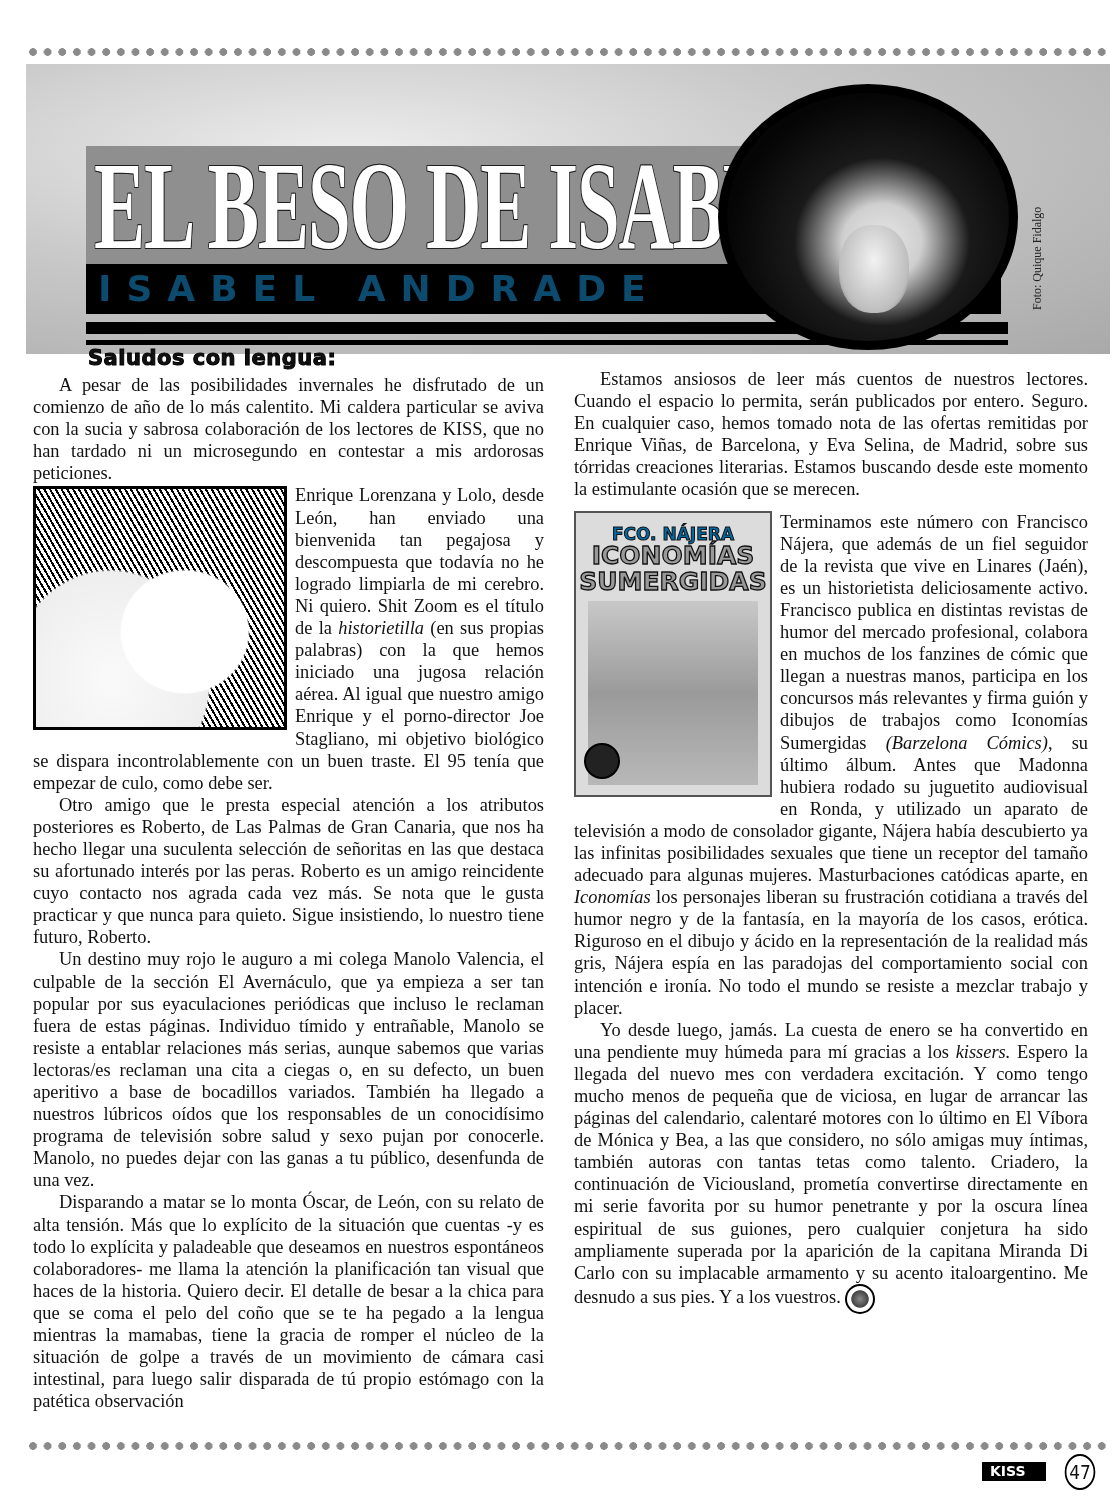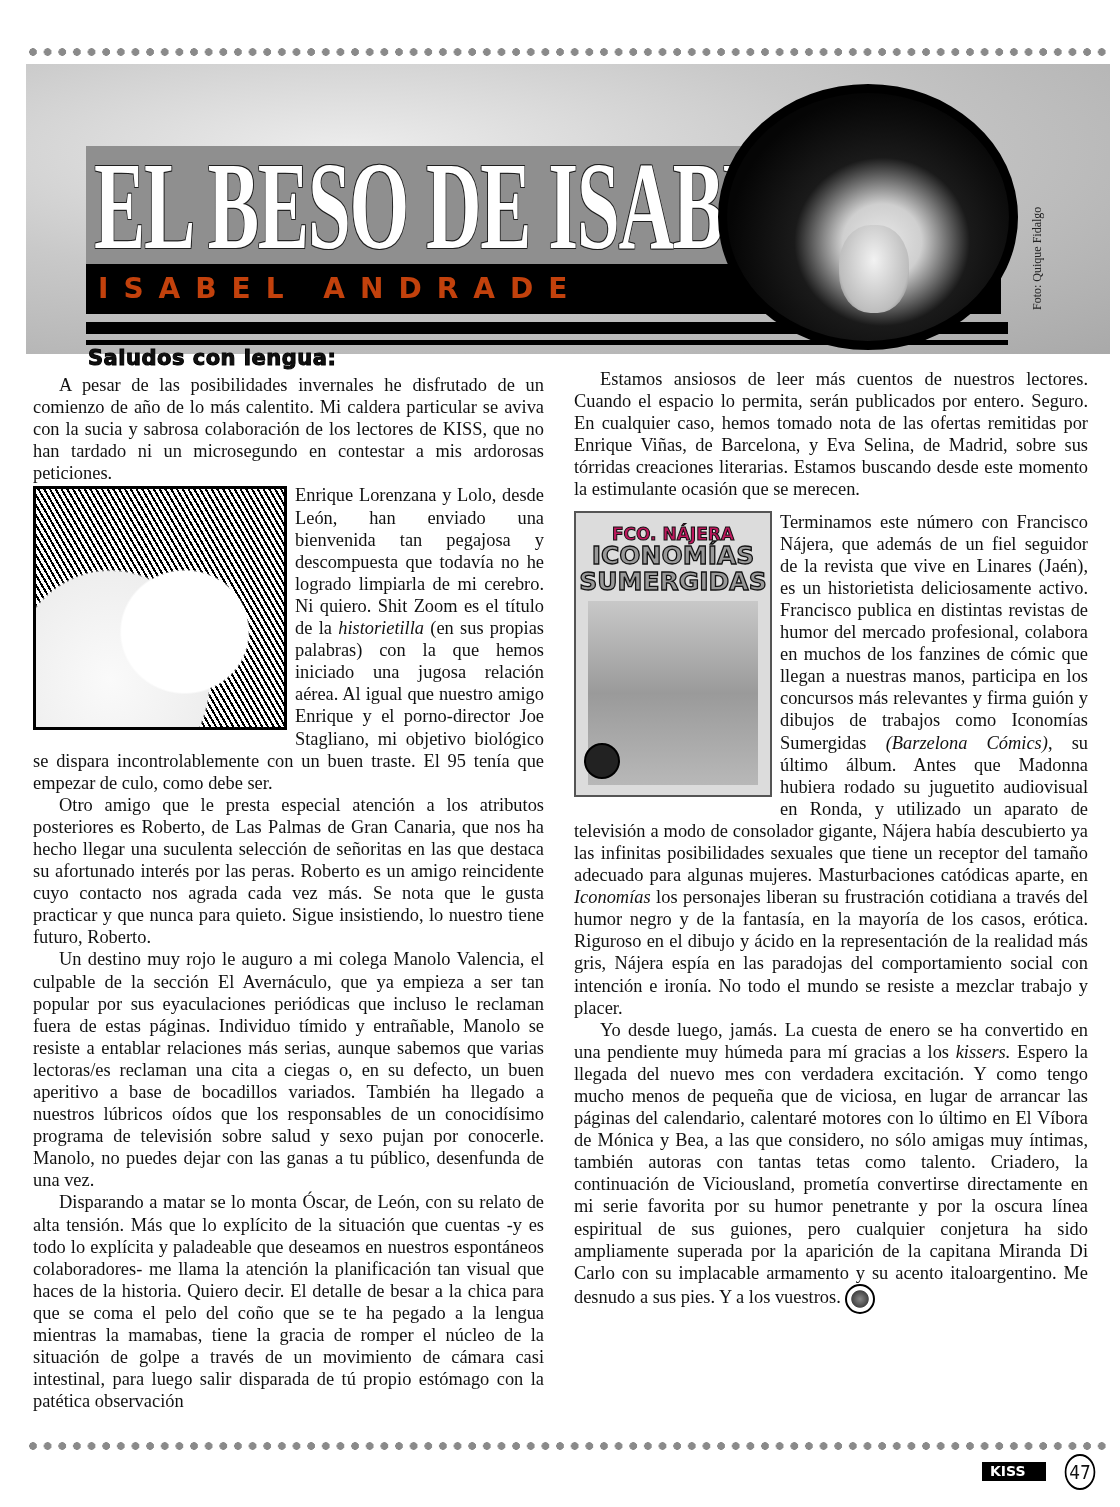--- a/index.html
+++ b/index.html
@@ -12,21 +12,21 @@
             background: radial-gradient(ellipse at 30% 30%, #ededed 0%, #c9c9c9 45%, #a9a9a9 100%); }
   .title-box { position:absolute; left:86px; top:146px; width:660px; height:118px;
                background:#8f8f8f; }
   .title-text { position:absolute; left:94px; top:148px; font-family:"Liberation Serif",serif;
                 font-weight:bold; font-size:124px; line-height:118px; color:#fff;
                 letter-spacing:-2px; transform:scaleX(0.62); transform-origin:left top;
                 white-space:nowrap;
                 text-shadow: 0 0 1px #000, 1px 1px 0 #222, -1px -1px 0 #222, 1px -1px 0 #222, -1px 1px 0 #222; }
   .author-bar { position:absolute; left:86px; top:264px; width:915px; height:50px; background:#000; }
   .author-text { position:absolute; left:98px; top:268px; font-family:"DejaVu Sans",sans-serif;
-                 font-weight:bold; font-size:28px; letter-spacing:15px; color:#c2410c; line-height:42px; }
+                 font-weight:bold; font-size:36px; letter-spacing:15px; color:#0c4a6e; line-height:42px; }
   .rule1 { position:absolute; left:86px; top:322px; width:922px; height:12px; background:#000; }
   .rule2 { position:absolute; left:86px; top:340px; width:922px; height:5px; background:#000; }
   .portrait { position:absolute; left:718px; top:84px; width:282px; height:248px;
               border-radius:50%; border:9px solid #000; overflow:hidden;
               background: radial-gradient(ellipse at 55% 60%, #e8e8e8 0%, #cfcfcf 18%, #1a1a1a 40%, #050505 70%); }
   .portrait .face { position:absolute; left:112px; top:132px; width:70px; height:88px;
                     border-radius:45%; background:radial-gradient(ellipse at 50% 40%, #f2f2f2 0%, #bdbdbd 70%, #555 100%); }
   .photo-credit { position:absolute; left:1030px; top:310px; transform:rotate(-90deg);
                   transform-origin:left top; font-size:12px; color:#222; white-space:nowrap; }
   .col { position:absolute; font-size:18.4px; line-height:22.1px; text-align:justify; }
@@ -36,21 +36,21 @@
   .section-head { position:absolute; left:88px; top:346px; font-family:"DejaVu Sans",sans-serif;
                   font-weight:900; font-size:21px; letter-spacing:0.5px; -webkit-text-stroke:1px #000; }
   .float-img { float:left; width:248px; height:238px; border:3px solid #000; margin:2px 8px 2px 0;
                background:
                  radial-gradient(ellipse at 60% 60%, #fff 0%, #fff 30%, transparent 31%),
                  radial-gradient(ellipse at 30% 80%, #fafafa 0%, #eee 40%, transparent 41%),
                  repeating-linear-gradient(60deg, #000 0 2px, #fff 2px 5px); }
   .float-cover { float:left; width:194px; height:282px; border:2px solid #555; margin:2px 8px 2px 0;
                  background:#dcdcdc; position:relative; overflow:hidden; }
   .cover-author { position:absolute; top:10px; left:0; right:0; text-align:center; font-family:"DejaVu Sans",sans-serif;
-                  font-weight:bold; font-size:17px; color:#be185d; -webkit-text-stroke:1px #111; }
+                  font-weight:bold; font-size:17px; color:#0369a1; -webkit-text-stroke:1px #111; }
   .cover-title { position:absolute; top:30px; left:0; right:0; text-align:center; font-family:"DejaVu Sans",sans-serif;
                  font-weight:bold; font-size:25px; line-height:26px; color:#999; -webkit-text-stroke:1.3px #111; }
   .cover-art { position:absolute; top:88px; left:12px; right:12px; bottom:10px;
                background: linear-gradient(180deg,#c8c8c8 0%, #9a9a9a 50%, #b8b8b8 100%); }
   .cover-logo { position:absolute; left:8px; bottom:16px; width:32px; height:32px; border-radius:50%;
                 background:#222; border:2px solid #000; }
   .end-icon { display:inline-block; width:26px; height:26px; border:2px solid #000; border-radius:50%;
               vertical-align:middle; background:radial-gradient(ellipse at 50% 50%, #888 0%, #444 45%, #fff 50%); margin-left:4px; }
   .footer-tag { position:absolute; left:982px; top:1462px; background:#000; color:#fff;
                 font-family:"DejaVu Sans",sans-serif; font-weight:bold; font-size:14px; height:19px; line-height:19px;

